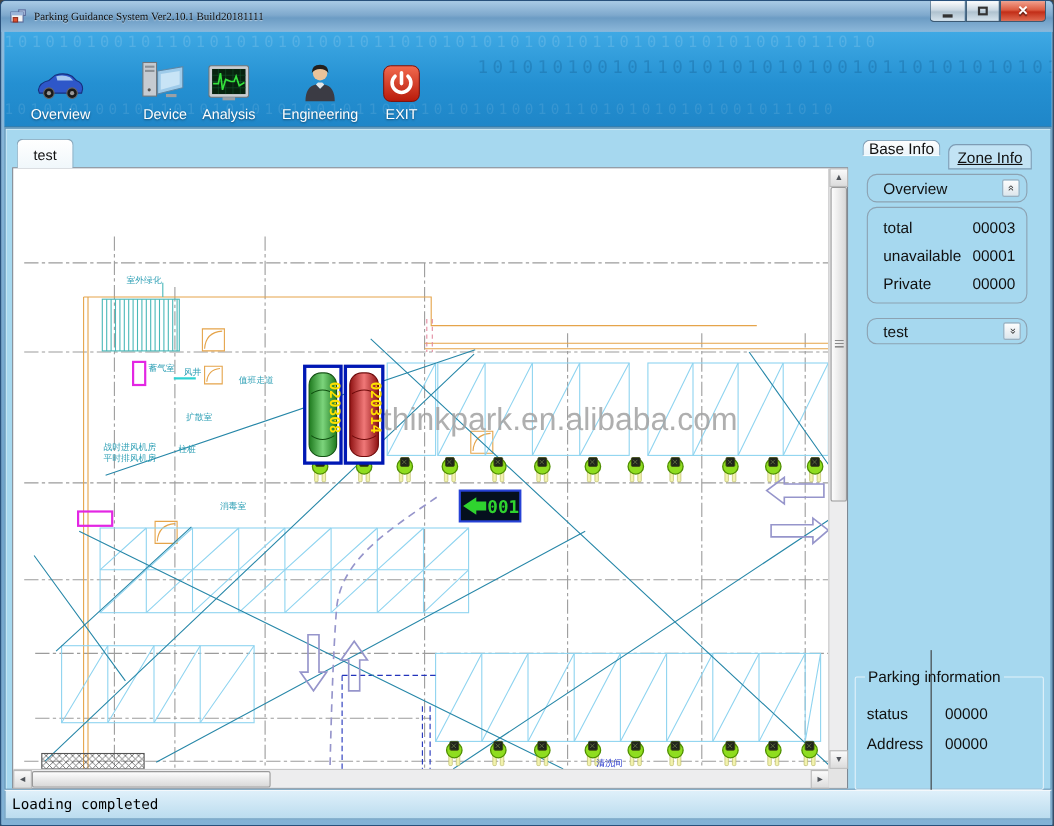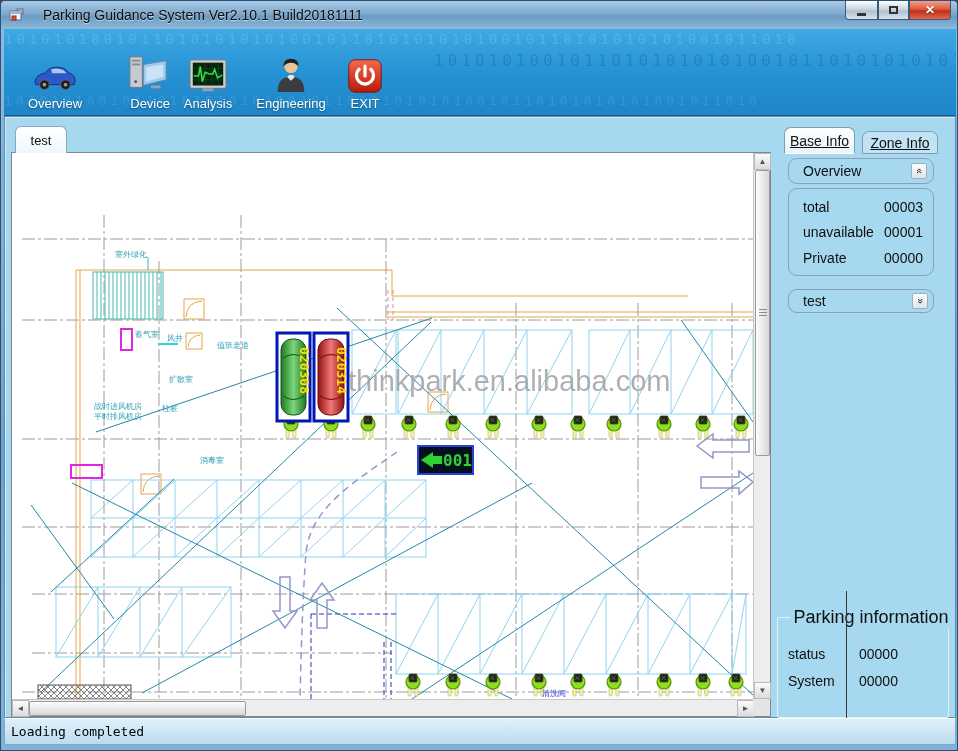--- a/index.html
+++ b/index.html
@@ -8,21 +8,21 @@
     position:relative; width:958px; height:751px; overflow:hidden;
     font-family:"Liberation Sans", sans-serif;
     background:linear-gradient(180deg,#8FBCDE 0%,#6FA2CA 60%,#82B2D6 100%);
     border:1px solid #28517C; border-radius:5px 5px 2px 2px;
   }
   
   .titlebar { position:absolute; left:0; top:0; width:958px; height:28px;
     background:linear-gradient(180deg,#A9CBE6 0%,#7FA9CD 45%,#6C9CC4 55%,#8DB8DA 100%);
     display:flex; align-items:center; }
   .app-icon { margin-left:8px; width:16px; height:16px; display:inline-block; }
-  .title { margin-left:18px; font-size:14px; color:#0A0A0A; text-shadow:0 1px 1px rgba(255,255,255,.6); }
+  .title { margin-left:6px; font-size:10px; color:#0A0A0A; text-shadow:0 1px 1px rgba(255,255,255,.6);font-family:Liberation Serif, serif; }
   .winbtns { position:absolute; right:8px; top:0; display:flex; }
   .wbtn { height:19px; border:1px solid #3C5A74; border-top:none; display:flex; align-items:center; justify-content:center; }
   .wbtn.min { width:33px; border-radius:0 0 0 4px; background:linear-gradient(180deg,#FDFDFD,#CBD8E2 45%,#AFC2CF 55%,#D6E3EC); }
   .wbtn.max { width:31px; background:linear-gradient(180deg,#FDFDFD,#CBD8E2 45%,#AFC2CF 55%,#D6E3EC); }
   .wbtn.close { width:42px; border-radius:0 0 4px 0; background:linear-gradient(180deg,#F2A08C 0%,#DC5B41 45%,#C22E18 55%,#E06A50 100%); }
   .glyph-min { width:9px; height:3px; background:#333; margin-top:8px; }
   .glyph-max { width:9px; height:8px; border:2px solid #333; }
   .glyph-close { color:#FFF; font-size:12px; font-weight:bold; text-shadow:0 1px 1px rgba(0,0,0,.5); }
   
   .toolbar { position:absolute; left:3px; top:28px; width:952px; height:87px;
@@ -56,38 +56,38 @@
   .sarrow.up{top:0;} .sarrow.down{bottom:0;} .sarrow.left{left:0;} .sarrow.right{right:0;}
   .vthumb { position:absolute; left:1px; top:17px; width:15px; height:286px; border:1px solid #9A9A9A; border-radius:2px;
     background:linear-gradient(90deg,#FDFDFD,#D8D8D8); }
   .vthumb .grip { position:absolute; left:3px; top:138px; width:8px; height:7px;
     background:repeating-linear-gradient(180deg,#8A8A8A 0 1px,transparent 1px 3px); }
   .hthumb { position:absolute; left:17px; top:1px; width:217px; height:15px; border:1px solid #9A9A9A; border-radius:2px;
     background:linear-gradient(180deg,#FDFDFD,#D8D8D8); }
   
   .rtab { position:absolute; display:flex; align-items:center; justify-content:center;
     border:1px solid #7E9CB4; border-radius:7px 7px 0 0; font-size:14px; color:#101010; cursor:pointer; }
-  .rtab.base { left:783px; top:126px; width:71px; height:27px; z-index:3;
-    background:linear-gradient(180deg,#FEFEFE,#EAF4FA); border-bottom:1px solid #FFFFFF;text-decoration:underline; }
+  .rtab.base { left:783px; top:126px; width:71px; height:15px; z-index:3;
+    background:linear-gradient(180deg,#FEFEFE,#EAF4FA); border-bottom:1px solid #FFFFFF; }
   .rtab.zone { left:861px; top:130px; width:76px; height:23px; background:#C2E3F4; }
   .rtab.zone .ul { text-decoration:underline; }
   .rbox { position:absolute; left:787px; width:146px; border:1px solid #8CA2B2; border-radius:9px; background:transparent; }
   .ovr-hdr { top:157px; height:26px; display:flex; align-items:center; padding:0 6px 0 14px; font-size:14px; color:#101010; cursor:pointer; }
   .mini-btn { margin-left:auto; width:16px; height:16px; background:linear-gradient(180deg,#FDFDFD,#DDE6EC);
     border:1px solid #9AB0C0; display:flex; align-items:center; justify-content:center;
     font-size:10px; color:#2A2A2A; border-radius:2px; }
   .rot90 { transform:rotate(90deg); display:inline-block; line-height:1; }
   .stats { top:187px; height:88px; display:flex; flex-direction:column; justify-content:space-evenly; padding:0 10px 0 14px; }
   .srow { display:flex; font-size:14px; color:#101010; }
   .srow .sval { margin-left:auto; }
   .zsel { top:288px; height:24px; display:flex; align-items:center; padding:0 5px 0 14px; font-size:14px; color:#101010; cursor:pointer; }
   
   .pinfo { position:absolute; left:776px; top:606px; width:172px; height:111px;
     border:1px solid #E2F2FA; border-radius:2px; font-size:14px; color:#101010; }
-  .pinfo legend { margin-left:8px; padding:0 3px; font-size:18px;text-align:center; }
+  .pinfo legend { margin-left:8px; padding:0 3px; font-size:14px; }
   .pinfo-rows { position:absolute; left:0; top:12px; width:100%; }
   .prow { display:flex; height:27px; align-items:center; }
   .prow .plabel { width:69px; padding-left:10px; }
   .prow .pval { padding-left:12px; }
   .pdivider { position:absolute; left:845px; top:590px; width:1px; height:127px; background:#3A3A3A; z-index:4; }
   
   .statusbar { position:absolute; left:3px; top:717px; width:952px; height:27px;
     background:linear-gradient(180deg,#DFF0FA,#BBDCEF); border:1px solid #7FA8C4; border-top-color:#FFFFFF;
     display:flex; align-items:center; }
   .statusbar span { margin-left:6px; font-family:"DejaVu Sans Mono", monospace; font-size:13px; color:#000; }
@@ -416,21 +416,21 @@
   </div>
 
   <fieldset class="pinfo">
     <legend>Parking information</legend>
     <div class="pinfo-rows">
       <div class="prow">
         <span class="plabel">status</span>
         <span class="pval">00000</span>
       </div>
       <div class="prow">
-        <span class="plabel">System</span>
+        <span class="plabel">Address</span>
         <span class="pval">00000</span>
       </div>
     </div>
   </fieldset>
   <div class="pdivider"></div>
 
   <div class="statusbar">
     <span>Loading completed</span>
   </div>
 </div>

